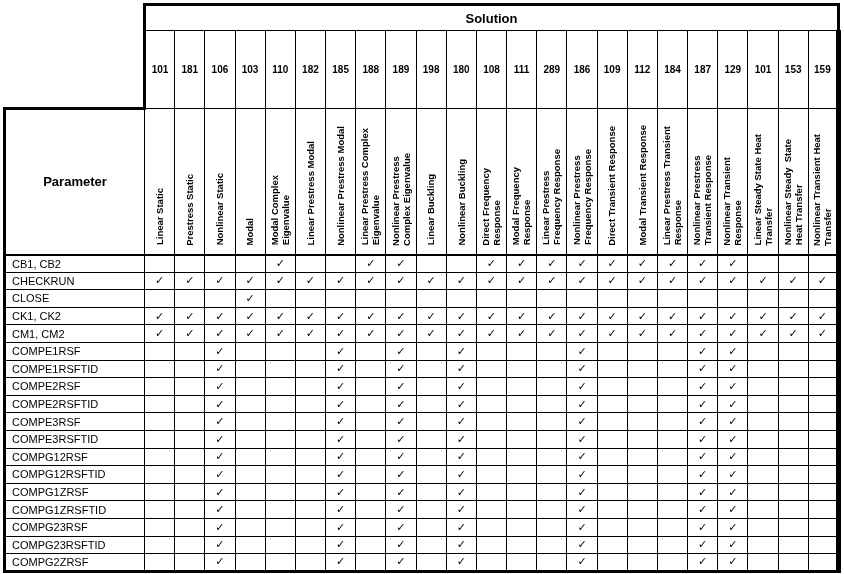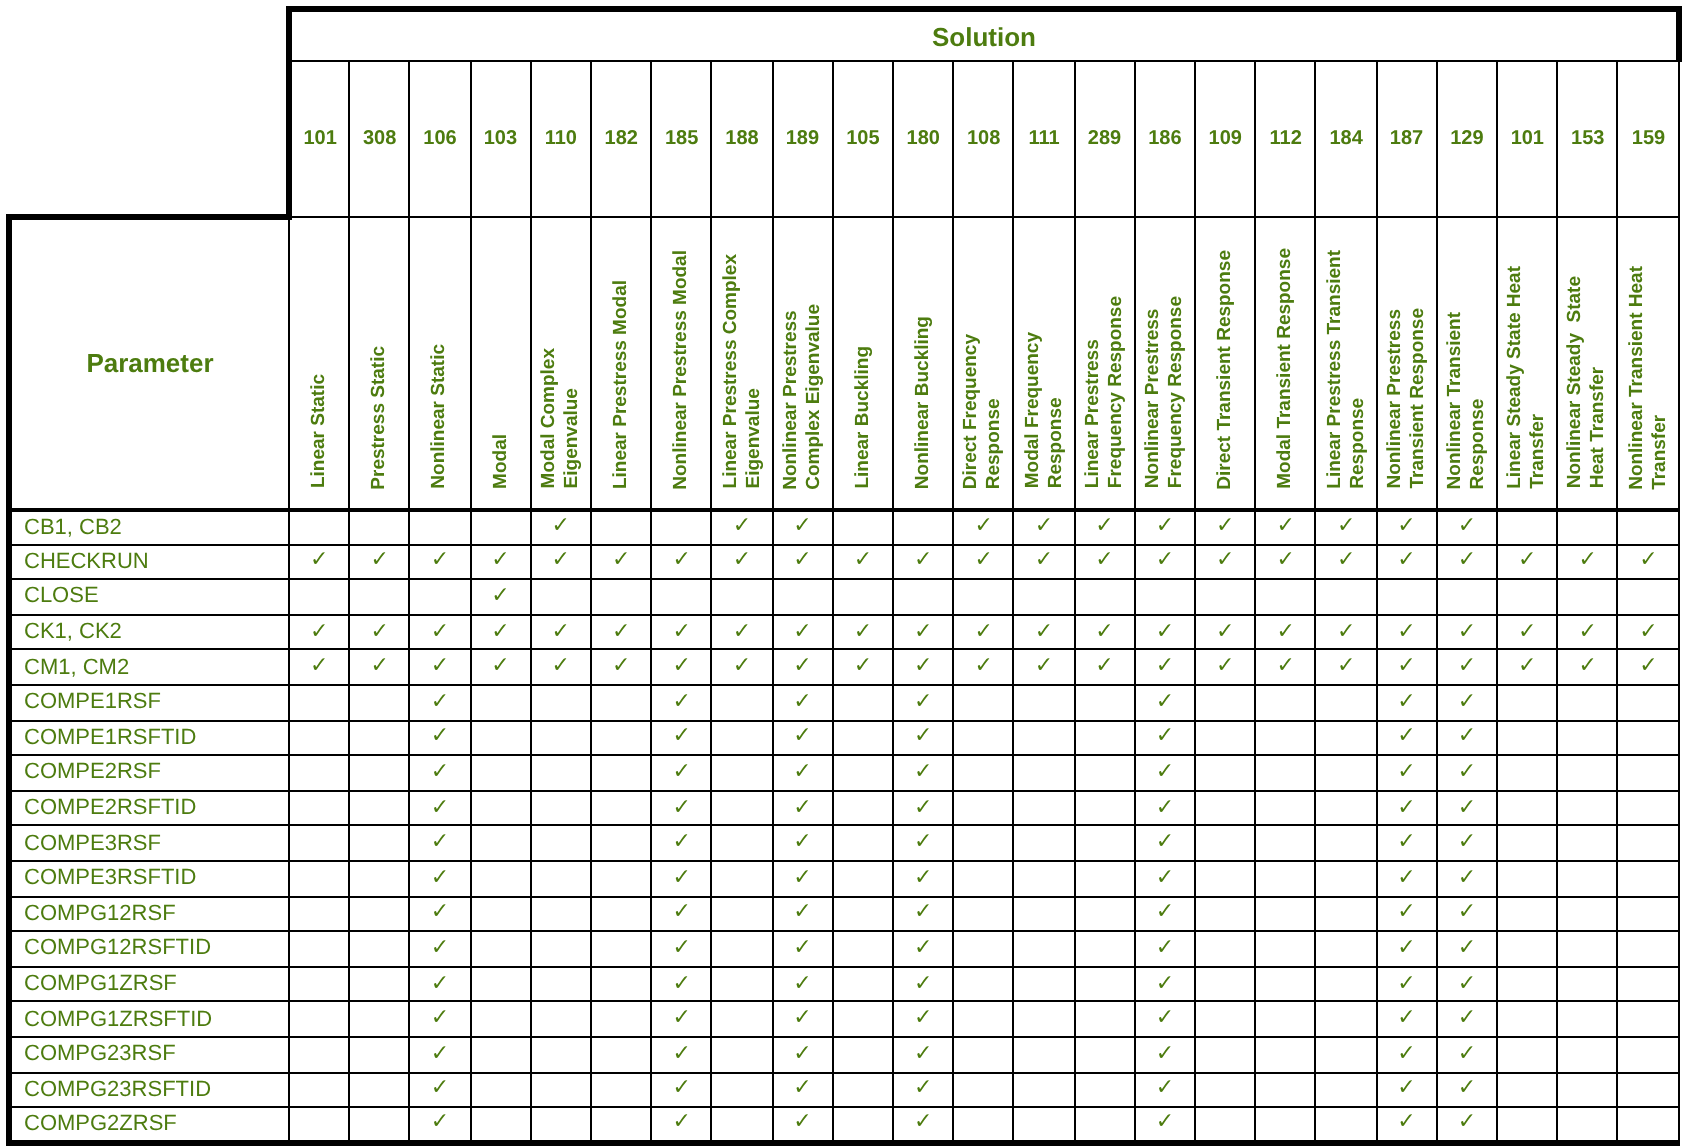--- a/index.html
+++ b/index.html
@@ -1,35 +1,35 @@
 <!DOCTYPE html>
 <html><head>
 <meta charset="utf-8">
 <style>
   html,body{margin:0;padding:0;background:#fff;}
   .sheet{
     position:relative;width:844px;height:574px;background:#ffffff;
-    font-family:"Liberation Sans",sans-serif;color:#4d7c0f;overflow:hidden;
+    font-family:"Liberation Sans",sans-serif;color:#000000;overflow:hidden;
   }
   table.matrix{
     position:absolute;left:3px;top:3px;width:838px;height:568px;
     border-collapse:collapse;table-layout:fixed;
   }
   td{border:1px solid #000;padding:0;overflow:hidden;}
   td.blank{border:none;background:transparent;}
   td.sol{
     border-top:3px solid #000;border-left:3px solid #000;border-right:3px solid #000;
     border-bottom:1px solid #000;
     font-weight:bold;font-size:13px;text-align:center;vertical-align:middle;
   }
   tr.solrow{height:26px;}
   tr.numrow{height:78px;}
   td.num{font-weight:bold;font-size:10px;text-align:center;vertical-align:middle;}
   td.first{border-left:3px solid #000;}
-  td.last{border-right:1px solid #000000;}
+  td.last{border-right:5px solid #000000;}
   tr.lblrow{height:146px;margin-top:30px;}
   td.vcell{
     vertical-align:bottom;text-align:center;
     border-bottom:2px solid #000;padding:2px 0 4px 0;
   }
   .vlabel{
     display:inline-block;
     writing-mode:vertical-rl;
     transform:rotate(180deg);
     font-weight:bold;font-size:9.5px;line-height:1.2;
@@ -78,29 +78,29 @@
         <col>
         <col>
       </colgroup>
     <tbody id="tb">
       <tr class="solrow">
         <td class="blank" rowspan="2"></td>
         <td class="sol" id="solcell" colspan="23">Solution</td>
       </tr>
       <tr class="numrow" id="row-numbers">
           <td class="num first">101</td>
-          <td class="num">308</td>
+          <td class="num">181</td>
           <td class="num">106</td>
           <td class="num">103</td>
           <td class="num">110</td>
           <td class="num">182</td>
           <td class="num">185</td>
           <td class="num">188</td>
           <td class="num">189</td>
-          <td class="num">105</td>
+          <td class="num">198</td>
           <td class="num">180</td>
           <td class="num">108</td>
           <td class="num">111</td>
           <td class="num">289</td>
           <td class="num">186</td>
           <td class="num">109</td>
           <td class="num">112</td>
           <td class="num">184</td>
           <td class="num">187</td>
           <td class="num">129</td>

